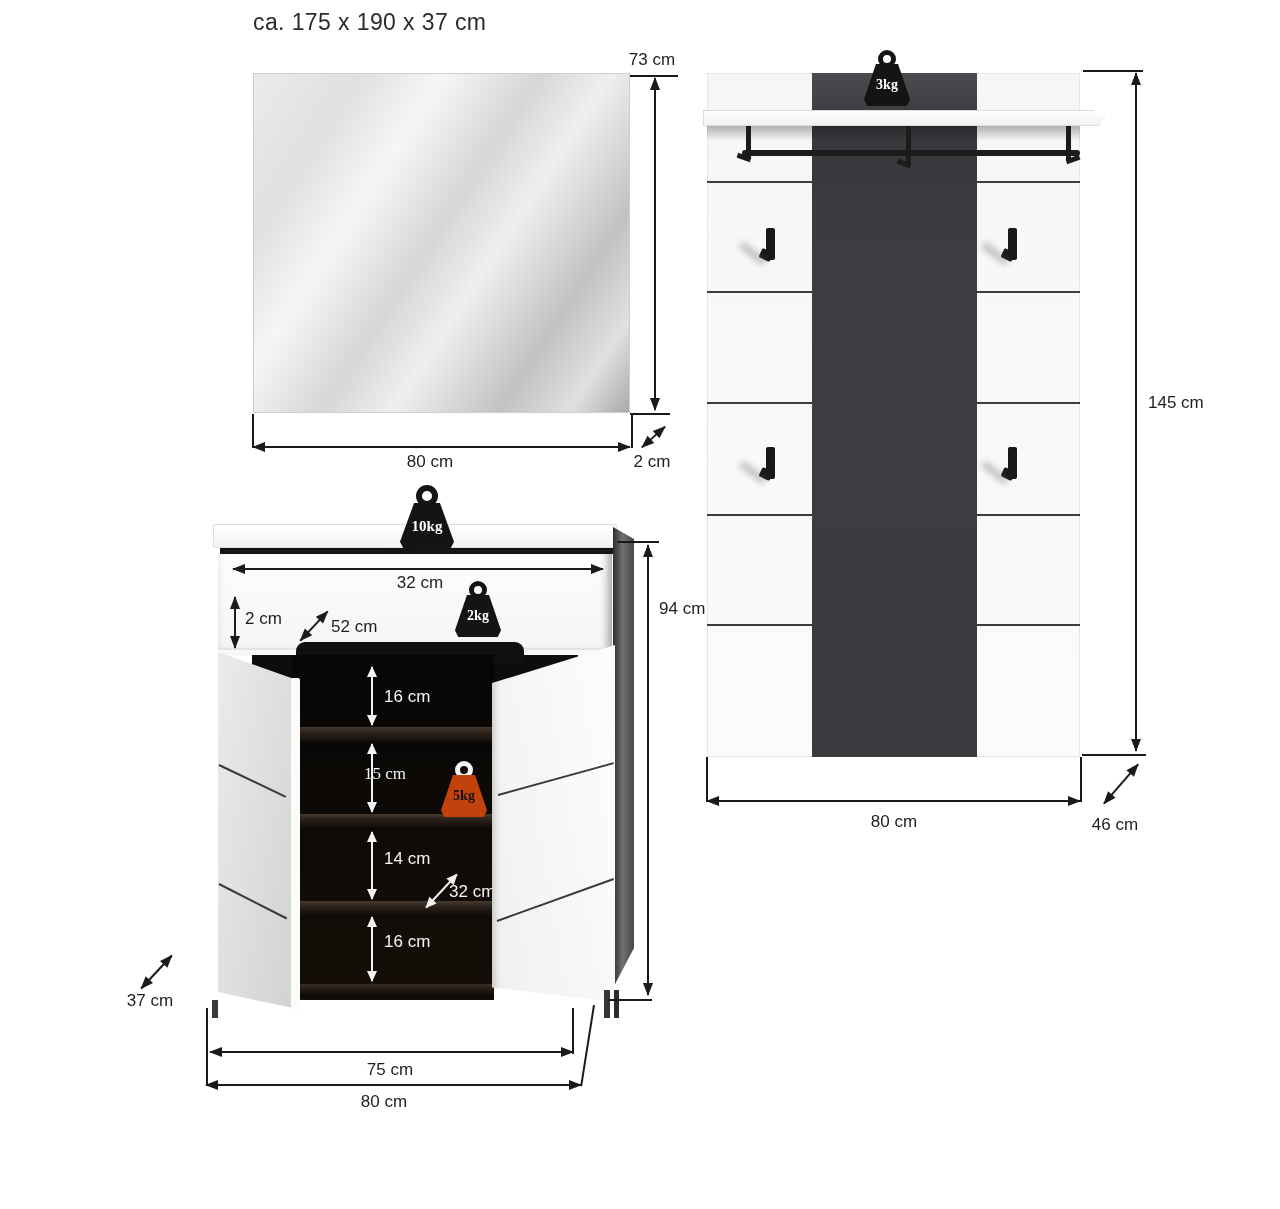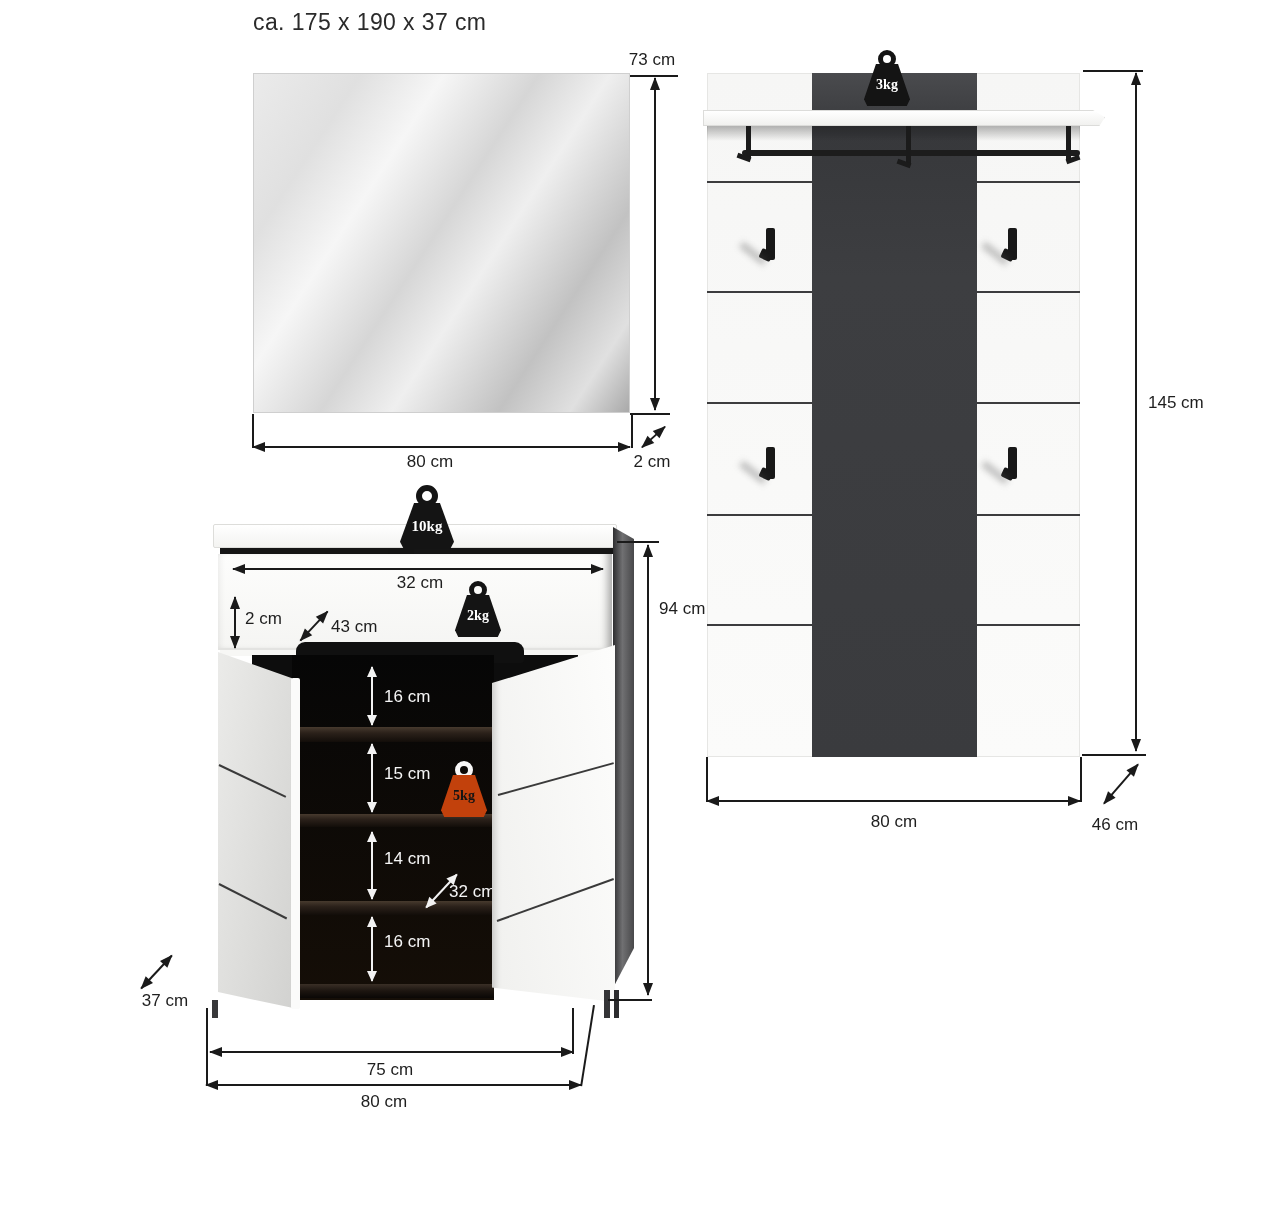--- a/index.html
+++ b/index.html
@@ -147,21 +147,21 @@
   <div class="abs" style="left:292px;top:814px;width:202px;height:13px;
        background:linear-gradient(180deg,#473a2e 0%,#2b211a 40%,#120d09 100%);"></div>
   <div class="abs" style="left:292px;top:901px;width:202px;height:14px;
        background:linear-gradient(180deg,#473a2e 0%,#2b211a 40%,#120d09 100%);"></div>
   <div class="abs" style="left:292px;top:984px;width:202px;height:14px;
        background:linear-gradient(180deg,#3a2f26 0%,#1c1510 50%,#0a0705 100%);"></div>
 
   <div class="dv w" style="left:371px;top:667px;height:58px;z-index:10;"></div>
   <div class="lab w" style="left:384px;top:687px;z-index:10;">16 cm</div>
   <div class="dv w" style="left:371px;top:744px;height:68px;z-index:10;"></div>
-  <div class="lab w" style="left:384px;top:764px;z-index:10;">15 cm</div>
+  <div class="lab w" style="left:364px;top:764px;z-index:10;font-family:Liberation Serif, serif;">15 cm</div>
   <div class="dv w" style="left:371px;top:832px;height:67px;z-index:10;"></div>
   <div class="lab w" style="left:384px;top:849px;z-index:10;">14 cm</div>
   <div class="dv w" style="left:371px;top:917px;height:64px;z-index:10;"></div>
   <div class="lab w" style="left:384px;top:932px;z-index:10;">16 cm</div>
   <div class="dh w" style="left:419px;top:890px;width:45px;transform:rotate(-47deg);z-index:10;"></div>
   <div class="lab w" style="left:449px;top:882px;z-index:10;">32 cm</div>
 
   <div class="weight sm light" style="left:441px;top:761px;z-index:11;">
     <div class="wring"></div>
     <div class="wbody">
@@ -198,27 +198,27 @@
     <div class="wbody">
         <span>2kg</span>
       </div>
   </div>
 
   <div class="dh" style="left:233px;top:568px;width:370px;z-index:25;"></div>
   <div class="lab c" style="left:384px;top:573px;width:72px;z-index:25;">32 cm</div>
   <div class="dv" style="left:234px;top:597px;height:51px;z-index:25;"></div>
   <div class="lab" style="left:245px;top:609px;z-index:25;">2 cm</div>
   <div class="dh" style="left:294px;top:625px;width:40px;transform:rotate(-47deg);z-index:25;"></div>
-  <div class="lab" style="left:331px;top:617px;z-index:25;">43 cm</div>
+  <div class="lab" style="left:331px;top:617px;z-index:25;">52 cm</div>
   <div class="ext" style="left:617px;top:541px;width:42px;height:2px;"></div>
   <div class="dv" style="left:647px;top:545px;height:450px;"></div>
   <div class="ext" style="left:608px;top:999px;width:44px;height:2px;z-index:22;"></div>
   <div class="lab" style="left:659px;top:599px;">94 cm</div>
   <div class="dh" style="left:134px;top:971px;width:45px;transform:rotate(-47deg);"></div>
-  <div class="lab c" style="left:132px;top:991px;width:66px;">37 cm</div>
+  <div class="lab c" style="left:117px;top:991px;width:66px;">37 cm</div>
   <div class="ext" style="left:206px;top:1008px;width:2px;height:78px;"></div>
   <div class="ext" style="left:572px;top:1008px;width:2px;height:46px;"></div>
   <div class="ext" style="left:593px;top:1005px;width:2px;height:82px;transform:rotate(9deg);transform-origin:0 0;"></div>
   <div class="dh" style="left:210px;top:1051px;width:363px;"></div>
   <div class="lab c" style="left:353px;top:1060px;width:74px;">75 cm</div>
   <div class="dh" style="left:206px;top:1084px;width:375px;"></div>
   <div class="lab c" style="left:347px;top:1092px;width:74px;">80 cm</div>
 
 </div>
 

